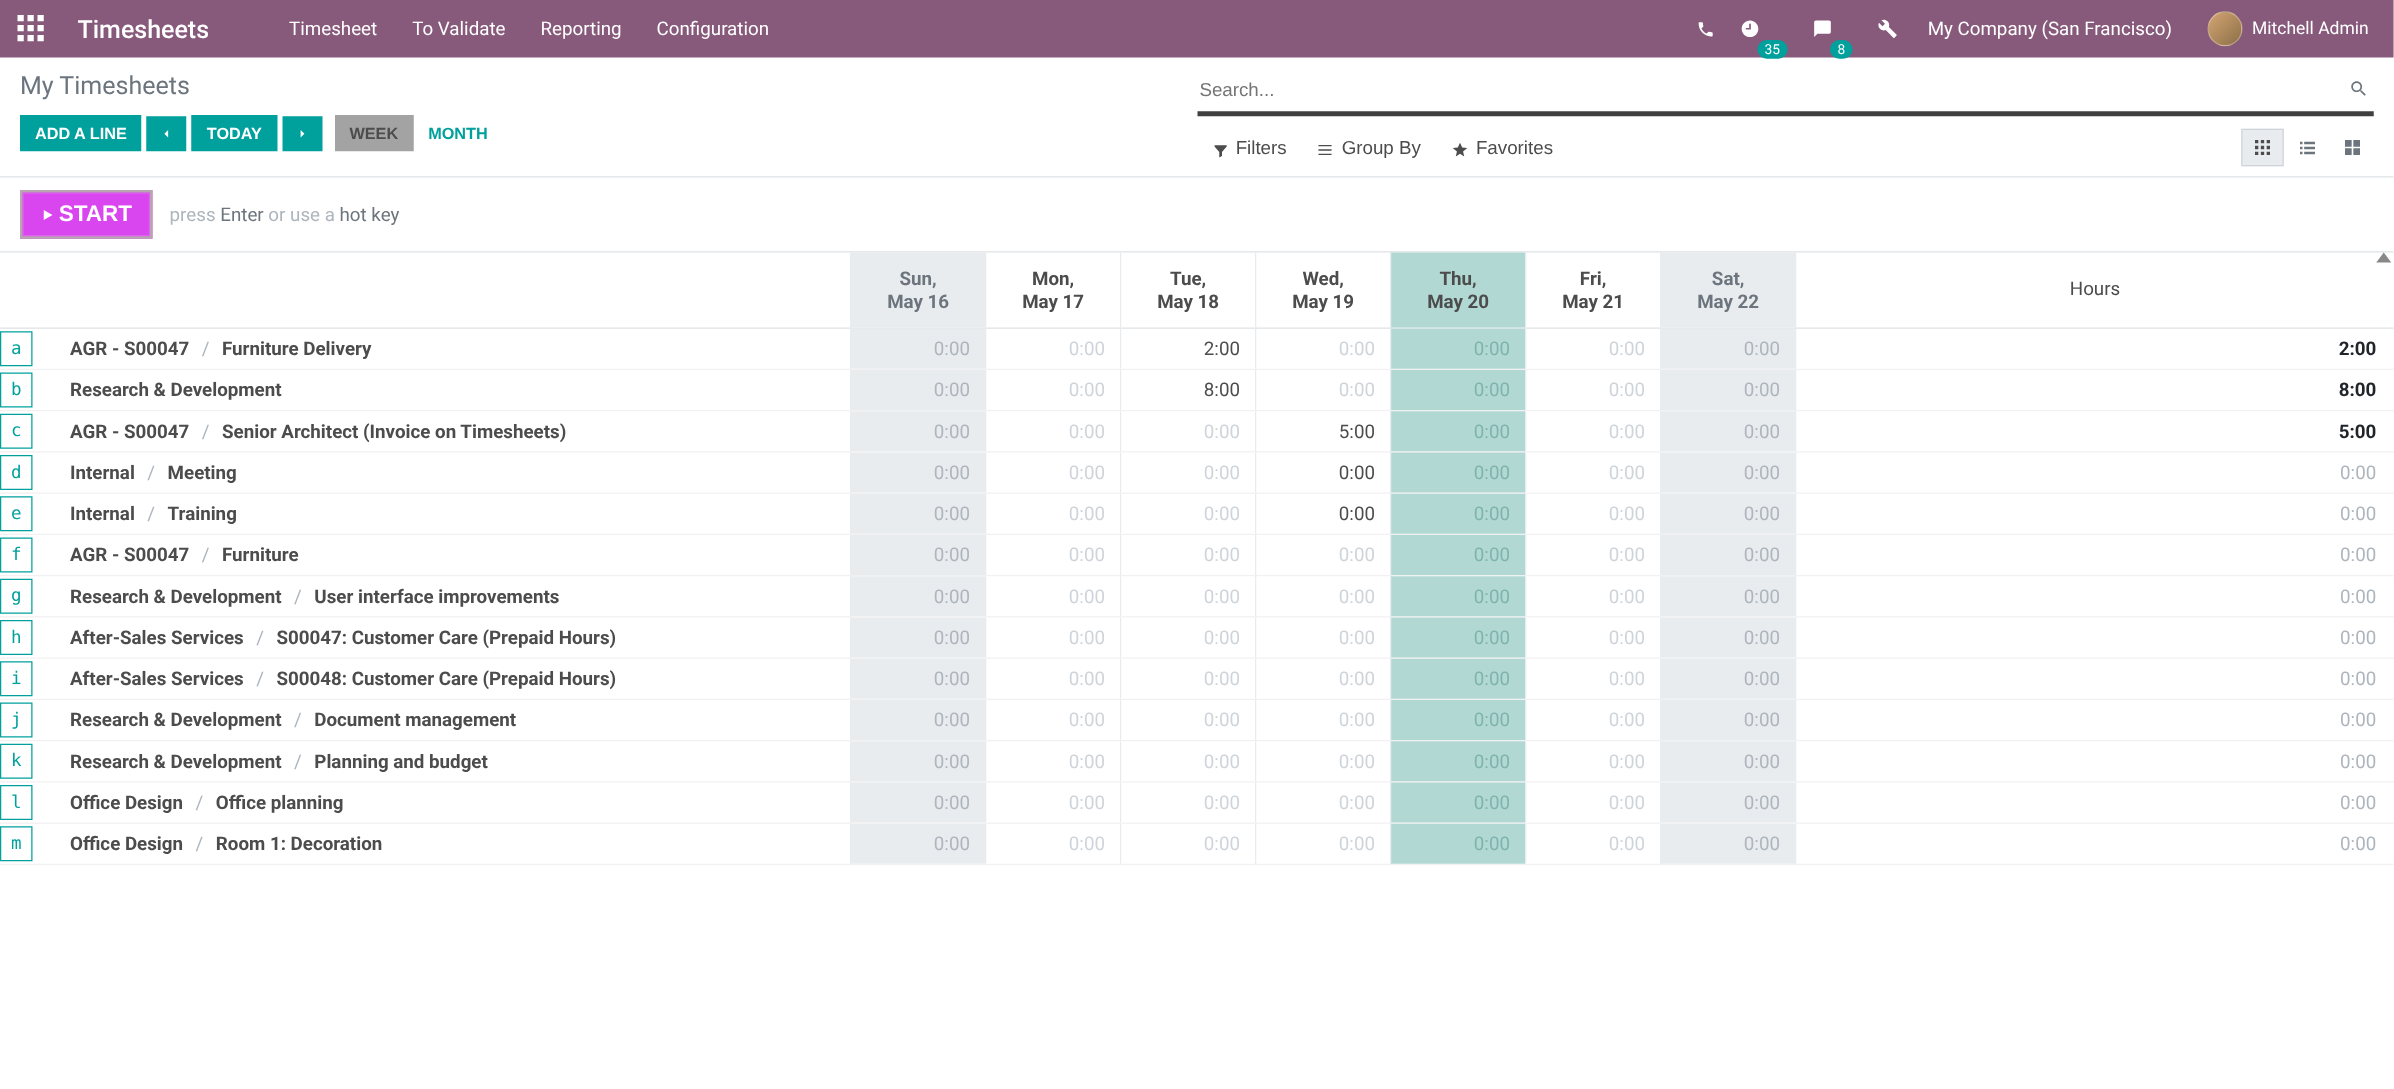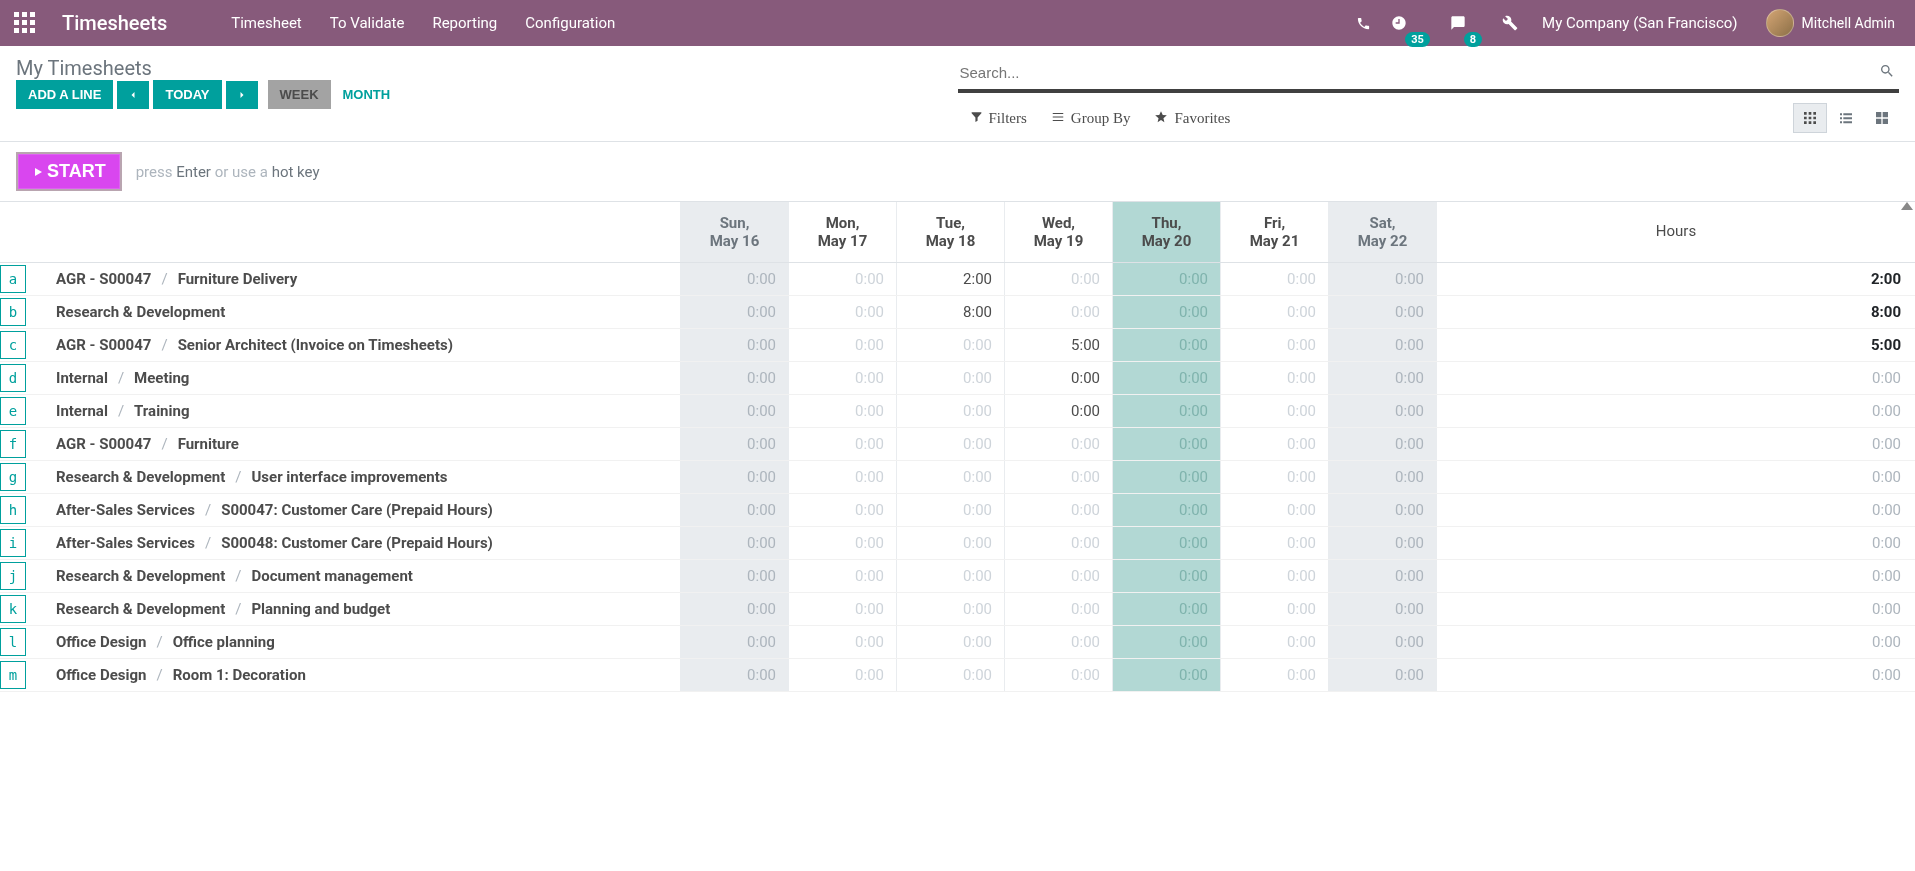--- a/index.html
+++ b/index.html
@@ -6,43 +6,43 @@
 body { font-family: -apple-system, BlinkMacSystemFont, "Segoe UI", Roboto, Helvetica, Arial, sans-serif; font-size: 14px; color: #4c4c4c; background: #fff; overflow-x: hidden; }
 
 .topbar { background: #875a7b; color: #fff; display: flex; align-items: center; height: 46px; padding: 0 14px; }
 .apps-icon { width: 22px; height: 22px; display: grid; grid-template-columns: repeat(3, 5px); grid-template-rows: repeat(3, 5px); gap: 3px; cursor: pointer; margin-right: 26px; }
 .apps-icon span { background: #fff; }
 .brand { font-size: 20px; font-weight: 500; margin-right: 50px; }
 .nav-item { color: #fff; padding: 0 14px; height: 46px; display: flex; align-items: center; cursor: pointer; font-size: 15px; }
 .flex-spacer { flex: 1; }
 .top-icon { display: flex; align-items: center; padding: 0 10px; height: 46px; cursor: pointer; position: relative; }
 .top-icon svg { fill: #fff; }
-.badge { background: #00a09d; color: #fff; font-size: 11px; border-radius: 10px; padding: 1px 6px; margin-left: -2px; font-weight: 700; margin-top: 32px; }
+.badge { background: #00a09d; color: #fff; font-size: 11px; border-radius: 10px; padding: 1px 6px; margin-left: -2px; font-weight: 400; margin-top: 32px; }
 .company { padding: 0 14px; cursor: pointer; font-size: 15px; }
 .avatar { width: 28px; height: 28px; border-radius: 50%; background: linear-gradient(135deg, #d4a574, #8b6f47); margin-right: 8px; border: 1px solid rgba(255,255,255,0.3); }
 .user-section { display: flex; align-items: center; cursor: pointer; padding: 0 6px 0 14px; }
 
 .controlbar { display: flex; padding: 10px 16px 0 16px; align-items: flex-start; }
 .cb-left { flex: 1; }
-.page-title { font-size: 20px; color: #6c757d; }
+.page-title { font-size: 20px; color: #6c757d; margin-bottom: 12px; }
 .btn-row { display: flex; gap: 4px; align-items: flex-end; }
 .btn-teal { background: #00a09d; color: #fff; border: none; padding: 7px 12px; font-weight: 700; font-size: 13px; cursor: pointer; }
 .btn-teal-icon { background: #00a09d; color: #fff; border: none; padding: 7px 10px; cursor: pointer; display: flex; align-items: center; }
 .btn-teal-icon svg { fill: #fff; }
 .period-toggle { display: flex; margin-left: 6px; }
 .period-btn { border: none; padding: 7px 12px; font-weight: 700; font-size: 13px; cursor: pointer; }
 .period-active { background: #a3a3a3; color: #4c4c4c; }
 .period-inactive { background: transparent; color: #00a09d; }
 
 .cb-right { flex: 1; display: flex; flex-direction: column; align-items: stretch; }
 .search-wrap { border-bottom: 4px solid #404040; display: flex; align-items: center; padding: 4px 0; margin-bottom: 10px; }
 .search-input { flex: 1; border: none; outline: none; font-size: 15px; padding: 4px 2px; color: #6c757d; }
 .search-icon { padding: 0 4px; cursor: pointer; }
 .filter-row { display: flex; align-items: center; }
-.filter-btn { background: transparent; border: none; display: flex; align-items: flex-start; gap: 6px; padding: 4px 12px; cursor: pointer; color: #4c4c4c; font-size: 15px; font-family: Liberation Serif, serif; }
+.filter-btn { background: transparent; border: none; display: flex; align-items: flex-end; gap: 6px; padding: 4px 12px; cursor: pointer; color: #4c4c4c; font-size: 15px; }
 .view-switcher { margin-left: auto; display: flex; gap: 2px; }
 .view-btn { border: 1px solid transparent; background: transparent; padding: 6px 8px; cursor: pointer; display: flex; align-items: center; }
 .view-btn.active { background: #e9ecef; border-color: #ced4da; }
 
 .startbar { display: flex; align-items: center; padding: 10px 16px; border-bottom: 1px solid #dee2e6; border-top: 1px solid #dee2e6; gap: 14px; margin-top: 8px; }
 .start-btn { background: #d946ef; color: #fff; border: 2px solid #b9a5b0; padding: 7px 14px; font-weight: 700; font-size: 18px; cursor: pointer; display: flex; align-items: center; gap: 3px; box-shadow: inset 0 0 0 1px rgba(255,255,255,0.15); }
 .start-hint { color: #adb5bd; font-size: 15px; }
 .start-hint .dk { color: #6c757d; }
 
 .grid-wrap { position: relative; }

